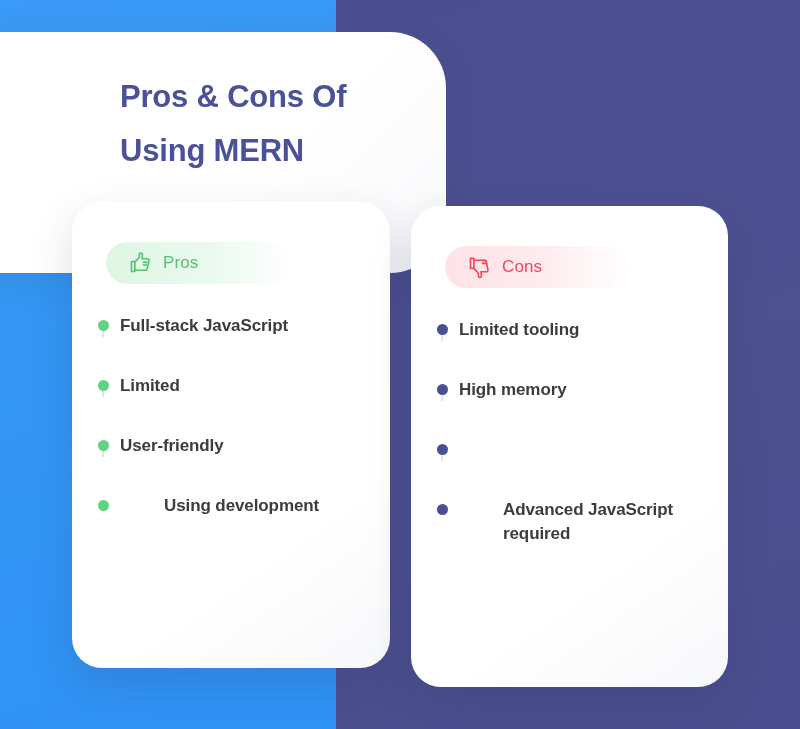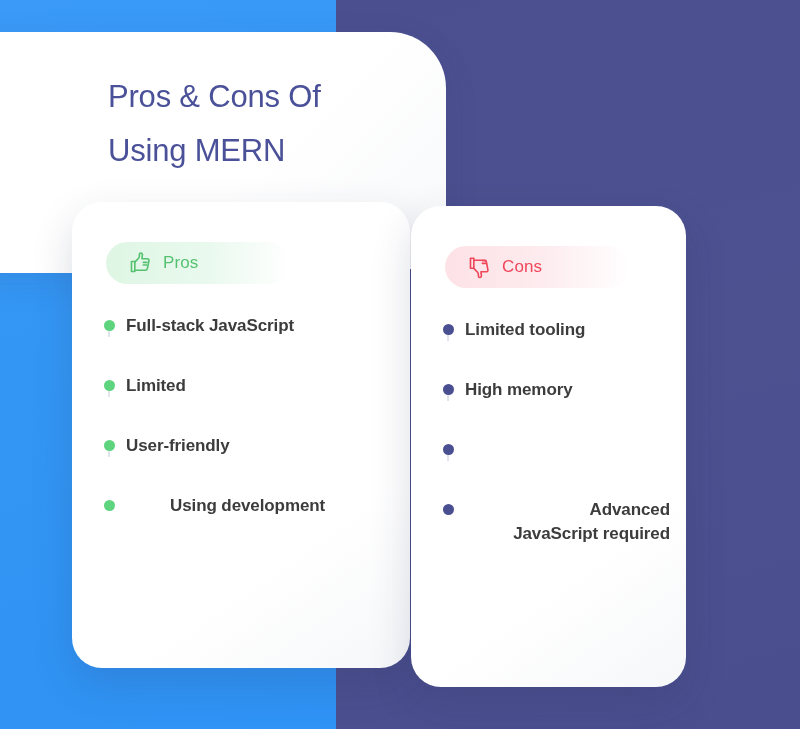--- a/index.html
+++ b/index.html
@@ -57,49 +57,48 @@
     left: -40px;
     top: 32px;
     width: 486px;
     height: 241px;
     background: linear-gradient(135deg, #ffffff 0%, #ffffff 60%, #f7f8fa 100%);
     border-radius: 0 56px 56px 0;
     box-shadow: 0 10px 34px rgba(40, 50, 90, 0.10);
   }
   .header-title {
     position: absolute;
-    left: 108px;
+    left: 120px;
     top: 70px;
     width: 330px;
     font-size: 31px;
     line-height: 54px;
-    font-weight: normal;
+    font-weight: bold;
     color: #4a5199;
     letter-spacing: -0.2px;
     white-space: pre-line;
   }
 
   
   .card {
     position: absolute;
     background: linear-gradient(145deg, #ffffff 0%, #ffffff 72%, #f6f7f9 100%);
     border-radius: 30px;
     box-shadow: 0 16px 42px rgba(35, 45, 90, 0.16);
   }
   .card-pros {
     left: 72px;
     top: 202px;
     width: 318px;
     height: 466px;
-    padding-left: 20px;
   }
   .card-cons {
     left: 411px;
     top: 206px;
-    width: 275px;
+    width: 317px;
     height: 481px;
   }
 
   
   .badge {
     position: absolute;
     left: 34px;
     top: 40px;
     height: 42px;
     min-width: 184px;
@@ -126,21 +125,21 @@
     font-weight: normal;
     margin-left: 9px;
     letter-spacing: 0.1px;
   }
   .badge-pros .badge-label { color: #56c271; }
   .badge-cons .badge-label { color: #f0465a; }
 
   
   .list {
     position: absolute;
-    left: 22px;
+    left: 16px;
     top: 112px;
     right: 16px;
   }
   .list-item {
     position: relative;
     display: flex;
     align-items: flex-start;
     min-height: 60px;
   }
   .list-item:last-child { min-height: 0; gap: 44px; }
@@ -180,21 +179,21 @@
     font-weight: bold;
     color: #3c3c3c;
     line-height: 24px;
     padding-top: 0;
     letter-spacing: -0.1px;
   }
   .list-pros .item-text { margin-left: 2px; }
   .list-cons .item-text { margin-left: 2px; }
 
   .list-pros .list-item { min-height: 60px; }
-  .list-cons .list-item { min-height: 60px; text-align: right; }
+  .list-cons .list-item { min-height: 60px; }
 </style>
 </head>
 <body>
 
 <div class="canvas">
 
   <div class="bg-blue"></div>
   <div class="bg-purple"></div>
   <div class="left-accent"></div>
 

